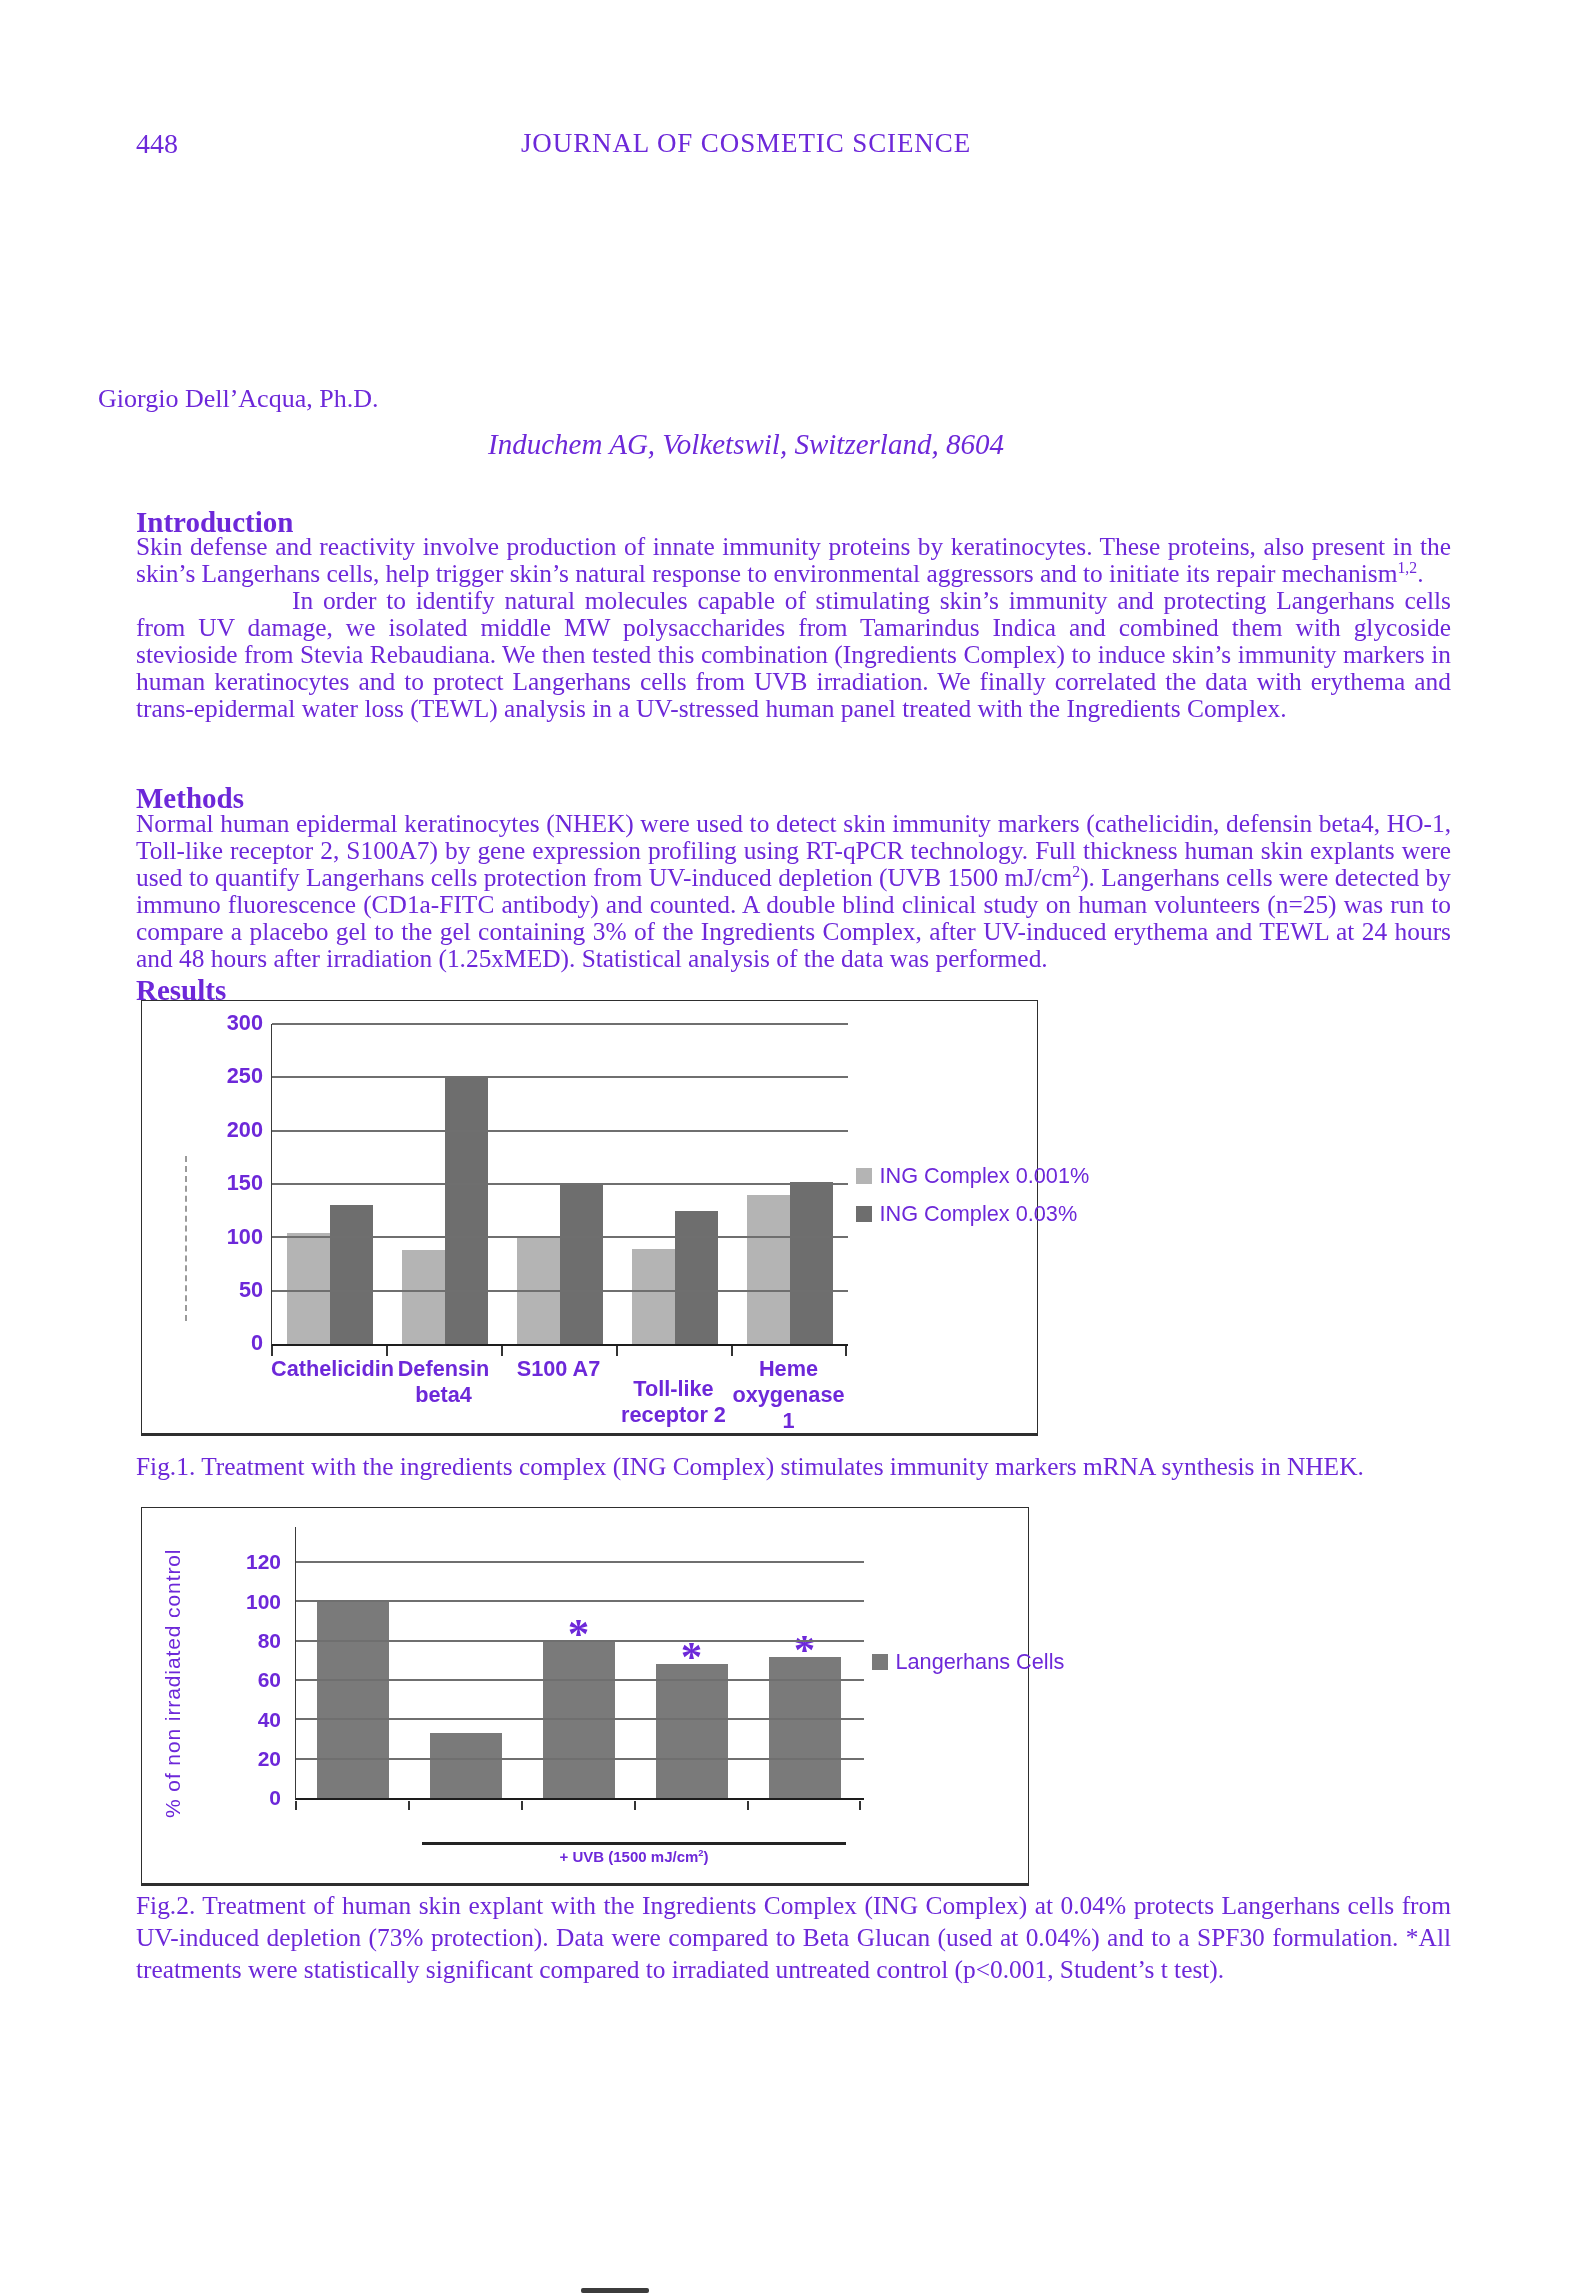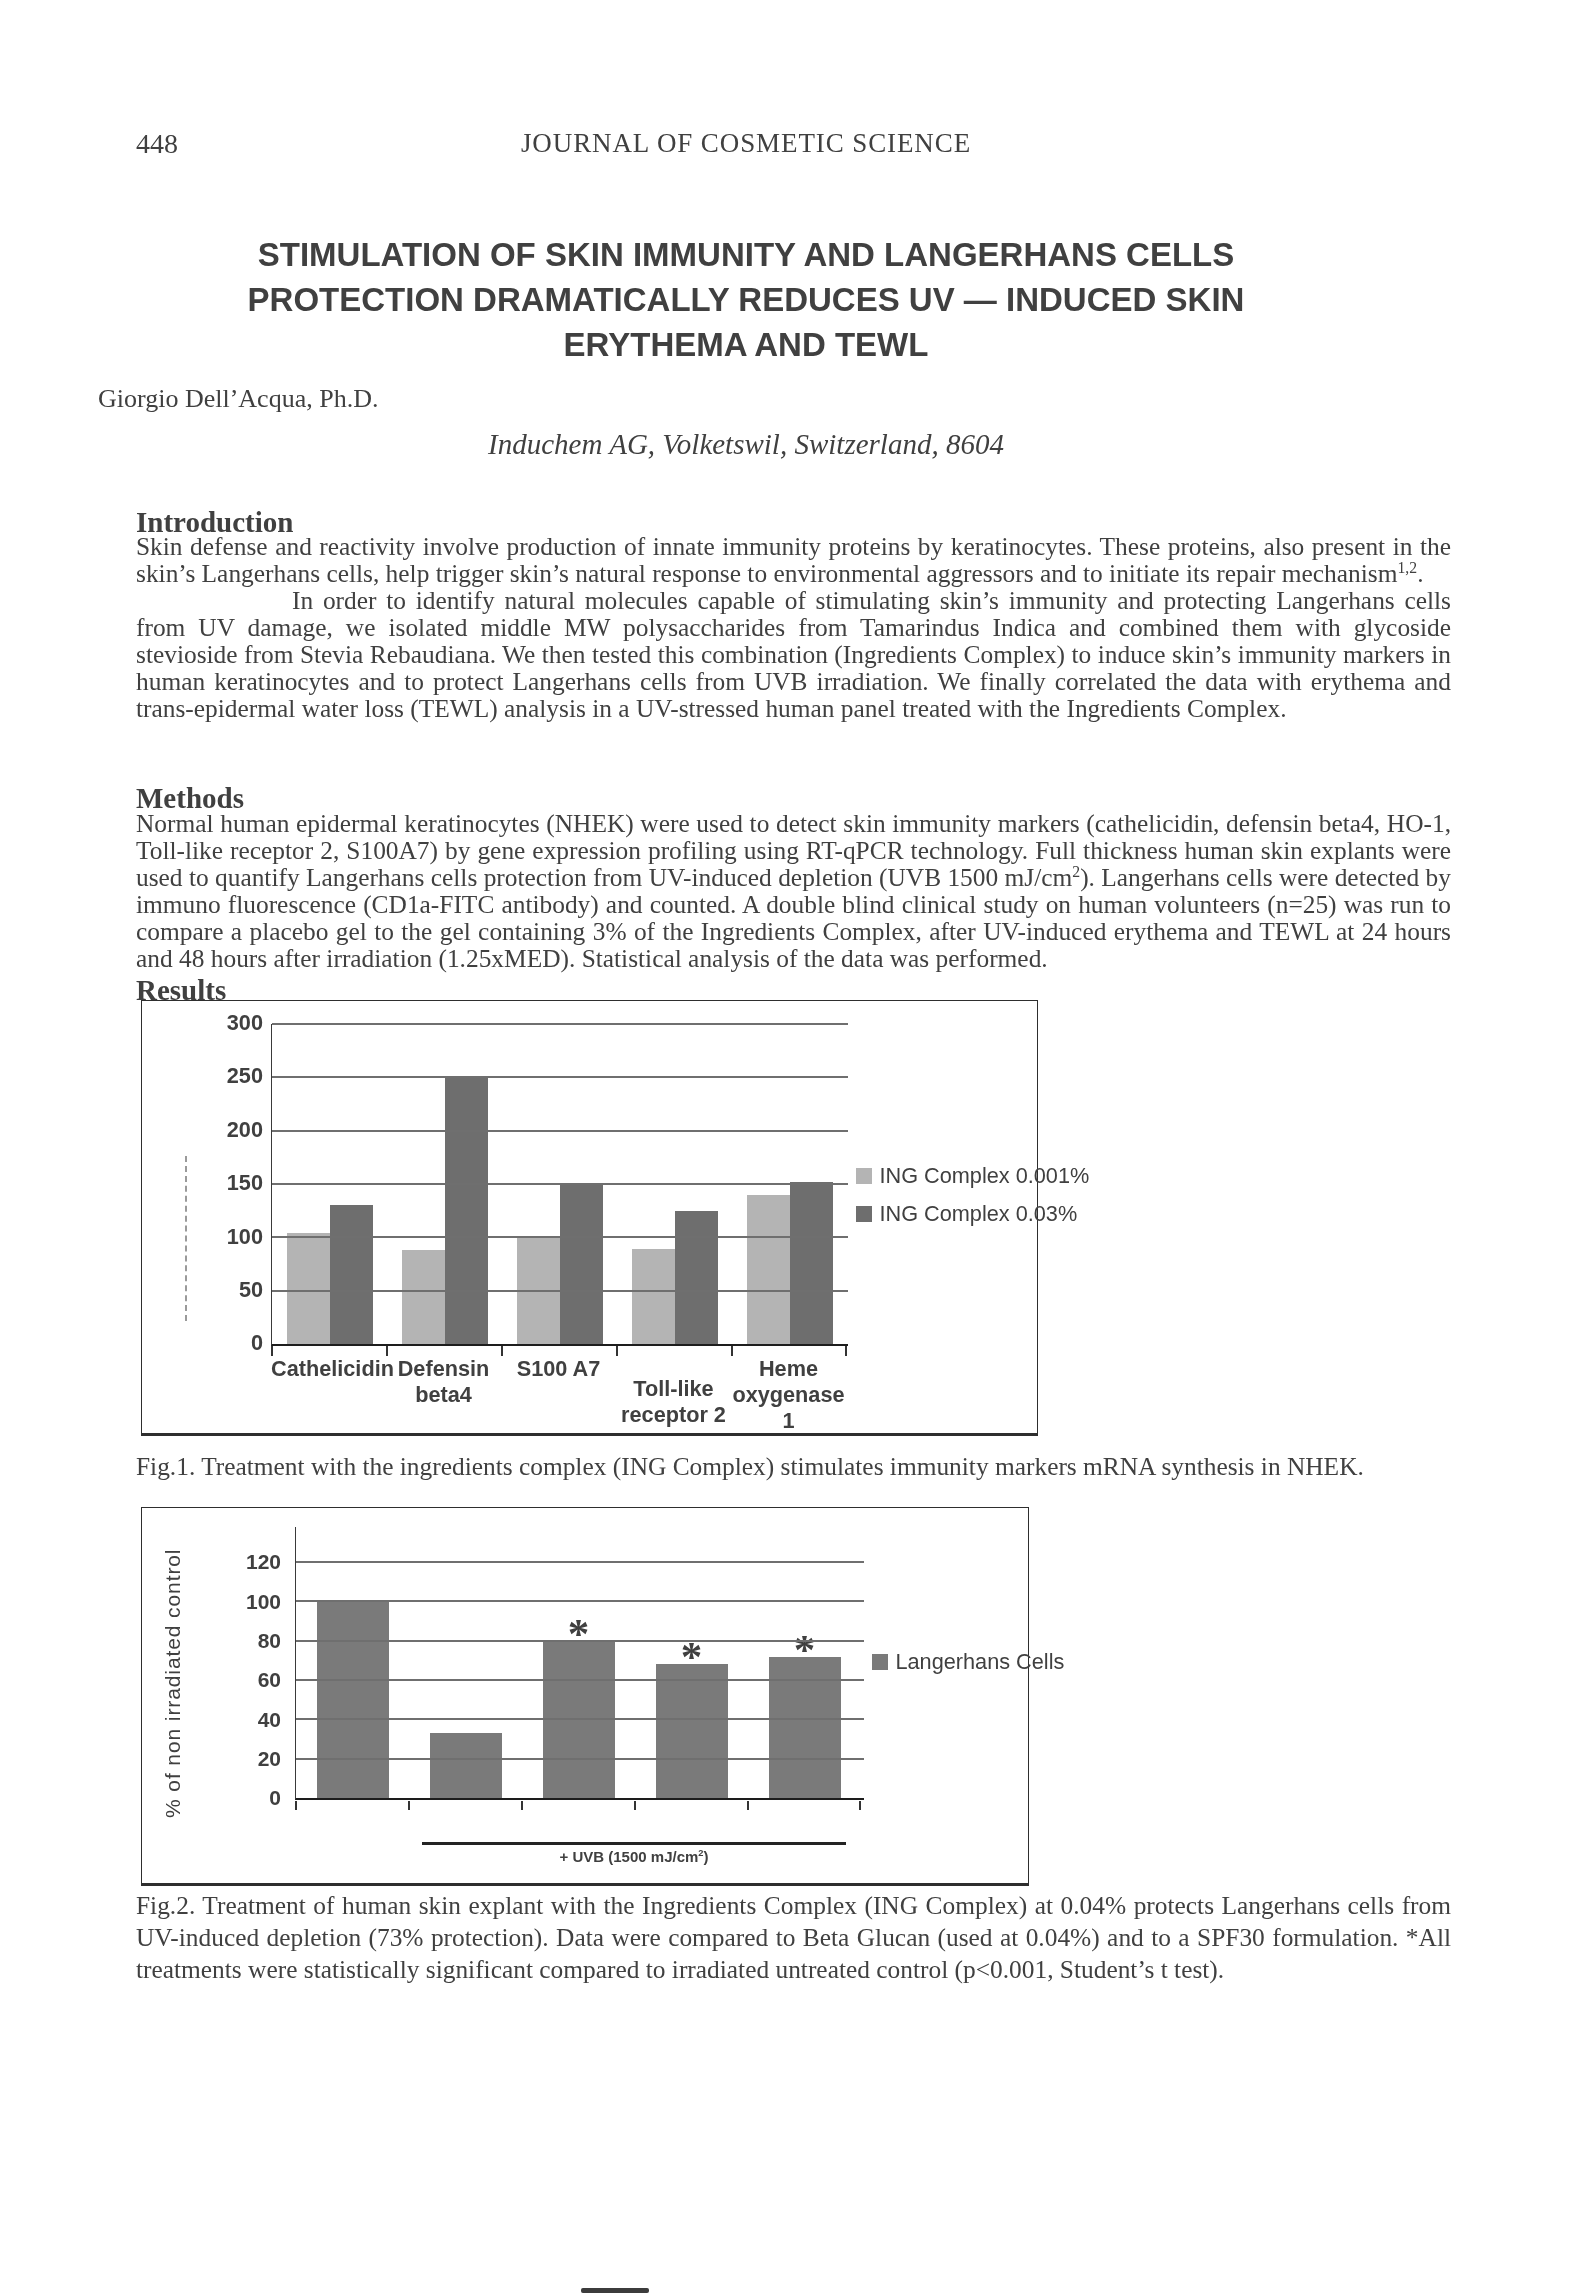--- a/index.html
+++ b/index.html
@@ -1,18 +1,18 @@
 <!DOCTYPE html>
 <html style="font-size:15px"><head>
 <meta charset="utf-8">
 <style>
   html,body{margin:0;padding:0;background:#d8d8d8;}
   .page{
     position:relative;width:1589px;height:2295px;background:#ffffff;
-    margin:0 auto;overflow:hidden;color:#404040;
+    margin:0 auto;overflow:hidden;color:#6d28d9;
     font-family:"Liberation Serif",serif;
   }
   .abs{position:absolute;}
 
   
   .pagenum{left:136px;top:128px;font-size:28px;}
   .jheader{left:98px;top:128px;width:1296px;text-align:center;font-size:27px;letter-spacing:0.9px;}
 
   
   .title{left:98px;top:232px;width:1296px;text-align:center;
@@ -74,25 +74,20 @@
   .bottom-artifact{left:581px;top:2288px;width:68px;height:4.7px;background:#3c3c3c;border-radius:1.9px;}
 </style>
 </head>
 <body>
 
 <div class="page">
 
   <div class="abs pagenum">448</div>
   <div class="abs jheader">JOURNAL OF COSMETIC SCIENCE</div>
 
-  <div class="abs title">
-    <div>STIMULATION OF SKIN IMMUNITY AND LANGERHANS CELLS</div>
-    <div>PROTECTION DRAMATICALLY REDUCES UV — INDUCED SKIN</div>
-    <div>ERYTHEMA AND TEWL</div>
-  </div>
   <div class="abs author">Giorgio Dell’Acqua, Ph.D.</div>
   <div class="abs affil">Induchem AG, Volketswil, Switzerland, 8604</div>
 
   <div class="abs shead" style="top:506px;">Introduction</div>
   <div class="abs para" style="top:533px;">
     <div><span>Skin defense and reactivity involve production of innate immunity proteins by keratinocytes. These proteins, also present in the skin’s Langerhans cells, help trigger skin’s natural response to environmental aggressors and to initiate its repair mechanism</span><sup>1,2</sup><span>.</span></div>
     <div class="indent2">In order to identify natural molecules capable of stimulating skin’s immunity and protecting Langerhans cells from UV damage, we isolated middle MW polysaccharides from Tamarindus Indica and combined them with glycoside stevioside from Stevia Rebaudiana. We then tested this combination (Ingredients Complex) to induce skin’s immunity markers in human keratinocytes and to protect Langerhans cells from UVB irradiation. We finally correlated the data with erythema and trans-epidermal water loss (TEWL) analysis in a UV-stressed human panel treated with the Ingredients Complex.</div>
   </div>
 
   <div class="abs shead" style="top:782px;">Methods</div>

